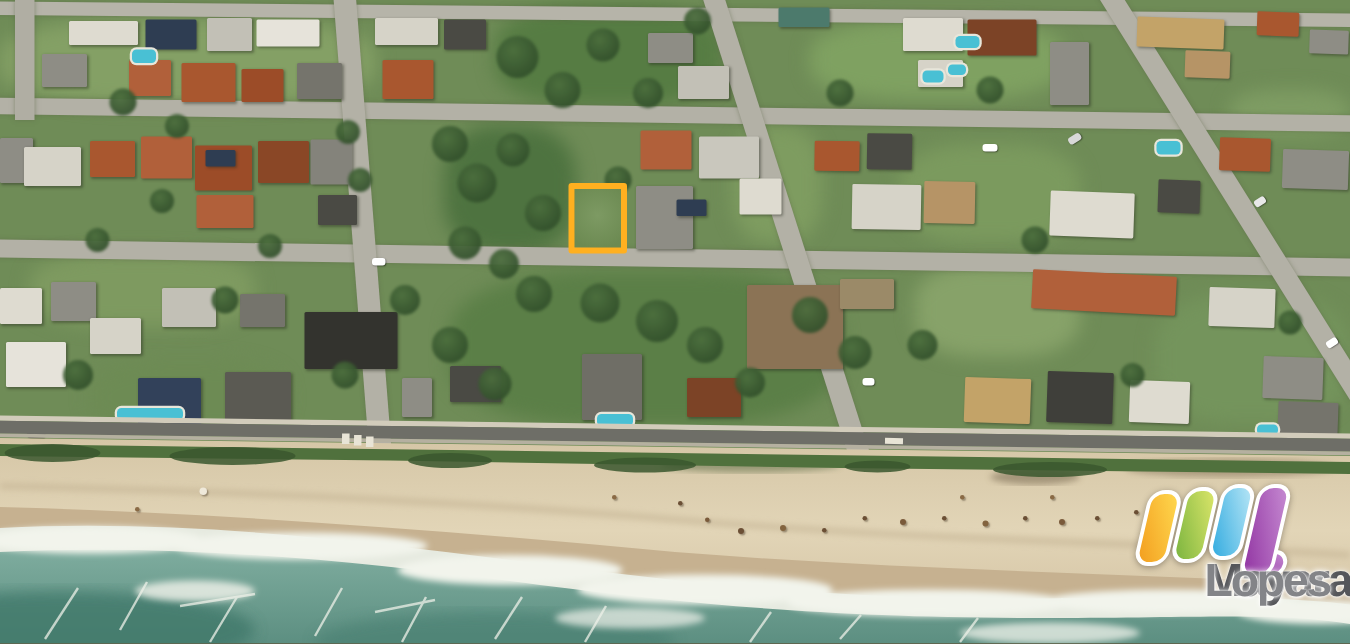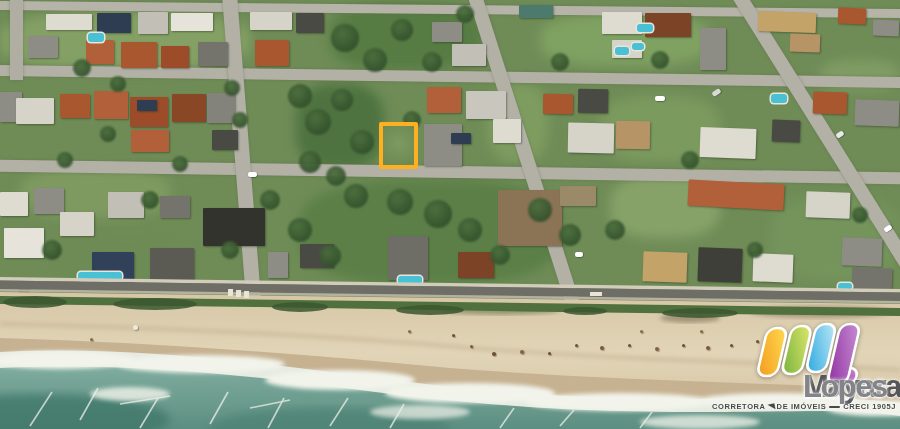--- a/index.html
+++ b/index.html
@@ -297,21 +297,14 @@
         <rect x="30" y="8" width="20" height="48" rx="9" fill="url(#g2)"></rect>
         <rect x="54" y="6" width="20" height="48" rx="9" fill="url(#g3)"></rect>
         <rect x="82" y="50" width="24" height="16" rx="8" fill="url(#g4)"></rect>
         <rect x="78" y="6" width="20" height="60" rx="9" fill="url(#g4)"></rect>
       </g>
     </svg>
     <div class="logo-line1">
       <span id="nm1" style="color: rgb(85, 86, 90);">Mayara</span>
         <span id="nm2" style="color: rgb(131, 132, 136);">Lopes</span>
     </div>
-    <div class="logo-line2" id="tagline" style="color: rgb(71, 72, 74);">
-      <span class="tag-txt">CORRETORA</span>
-      <span class="tag-tri"></span>
-      <span class="tag-txt">DE IMÓVEIS</span>
-      <span class="tag-line" id="tagline-rule" style="background: rgb(71, 72, 74);"></span>
-      <span class="tag-txt">CRECI 1905J</span>
-    </div>
   </div>
 </div>
 
 </body></html>

